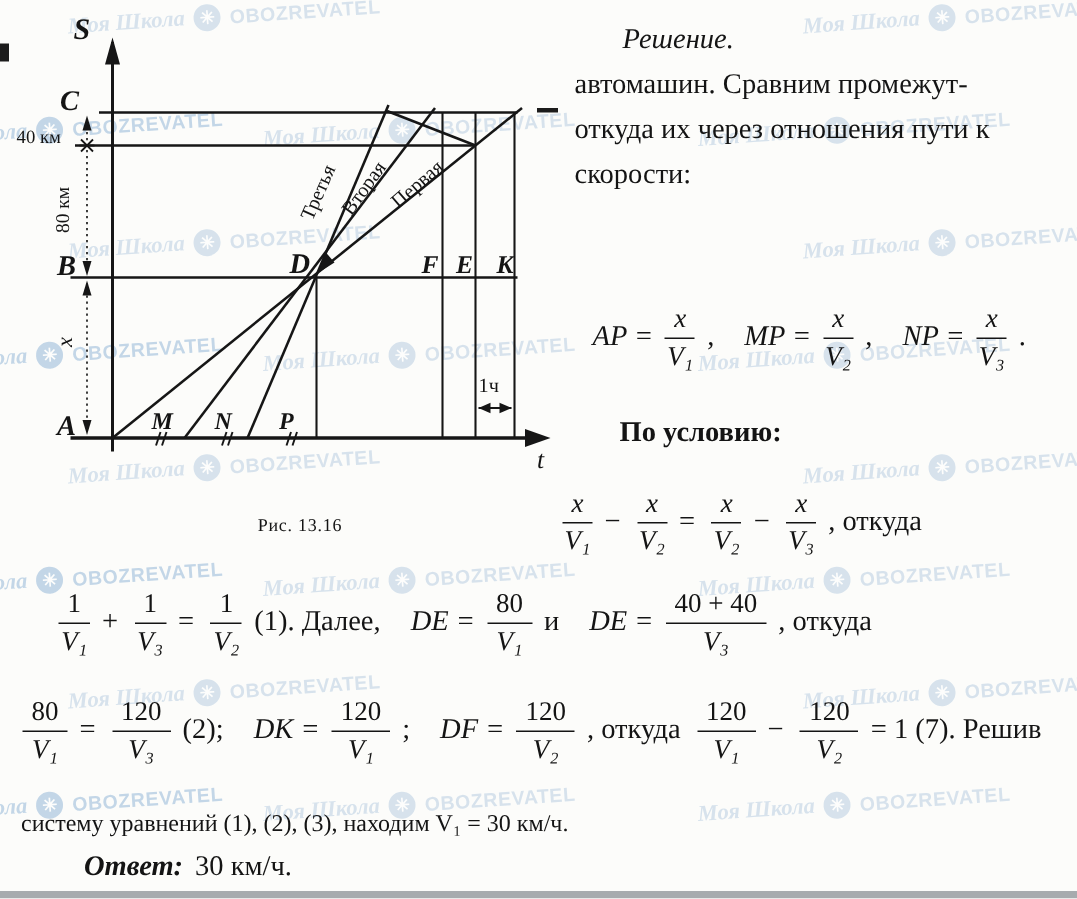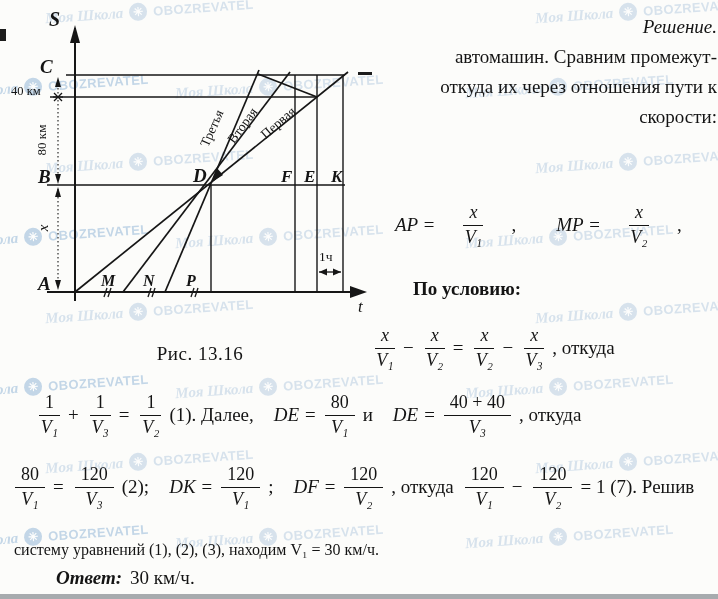--- a/index.html
+++ b/index.html
@@ -18,38 +18,38 @@
   .wm-logo{
     width:18px;height:18px;border-radius:50%;
     display:inline-flex;align-items:center;justify-content:center;
     color:#fff;font-size:12px;font-weight:bold;
   }
   .wm-caps{font-family:"Liberation Sans",sans-serif;font-weight:bold;font-size:13px;letter-spacing:.4px;}
   
   .figure-wrap{position:absolute;left:0;top:0;z-index:2;}
   .fig-caption{
     position:absolute;left:120px;top:343px;width:160px;text-align:center;
-    font-size:19px;letter-spacing:.5px;z-index:2;
+    font-size:12px;letter-spacing:.5px;z-index:2;
   }
   
-  .sol-col{position:absolute;left:383px;top:12px;width:334px;z-index:2;font-size:19px;text-align:right;}
+  .sol-col{position:absolute;left:383px;top:12px;width:334px;z-index:2;font-size:19px;}
   .sol-heading{font-style:italic;text-indent:32px;line-height:30px;}
   .sol-para{line-height:30px;}
   .sol-para .pline{white-space:nowrap;}
   .pline.indent{text-indent:30px;}
   .by-cond{position:absolute;left:383px;top:278px;text-indent:30px;font-size:19px;z-index:2;font-weight:bold;}
   
   .mrow{position:absolute;display:flex;align-items:center;font-size:19px;z-index:2;}
   .frac{display:inline-block;text-align:center;vertical-align:middle;margin:0 3px;}
   .fn{display:block;border-bottom:1.6px solid #141414;padding:0 6px 2px;line-height:1.1;font-size:18px;}
   .fd{display:block;padding-top:2px;line-height:1.1;font-size:18px;}
   .it{font-style:italic;}
   .mpre{font-style:italic;margin:0 5px 0 12px;white-space:nowrap;}
   .mpost{margin:0 8px 0 5px;white-space:nowrap;}
-  .row-ap{left:383px;top:203px;width:334px;gap:20px;}
+  .row-ap{left:383px;top:203px;width:334px;}
   .row-cond{left:372px;top:326px;width:346px;}
   .row-l1{left:36px;top:393px;width:680px;}
   .row-l2{left:12px;top:465px;width:706px;}
   .text-l3{position:absolute;left:14px;top:541px;font-size:16px;z-index:2;white-space:nowrap;}
   .answer{position:absolute;left:56px;top:567px;font-size:19px;z-index:2;}
   .ans-label{font-style:italic;font-weight:bold;margin-right:8px;}
   
   .bottom-strip{position:absolute;left:0;bottom:0;width:718px;height:5px;background:#a7abae;z-index:3;}
   .artifact{position:absolute;background:#1c1c1c;z-index:2;}
   svg text{font-family:"Liberation Serif",serif;fill:#141414;}

